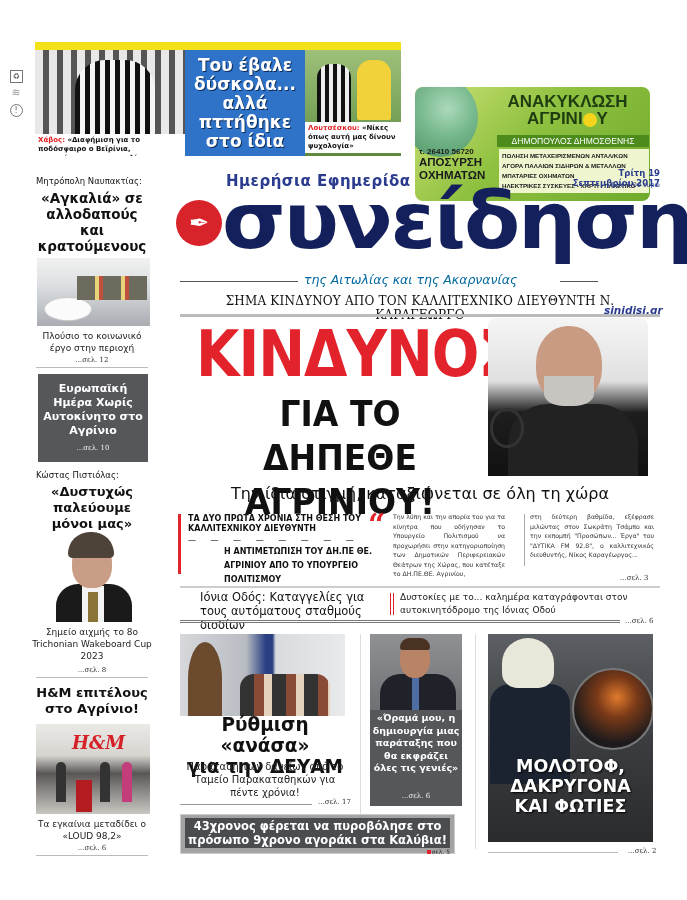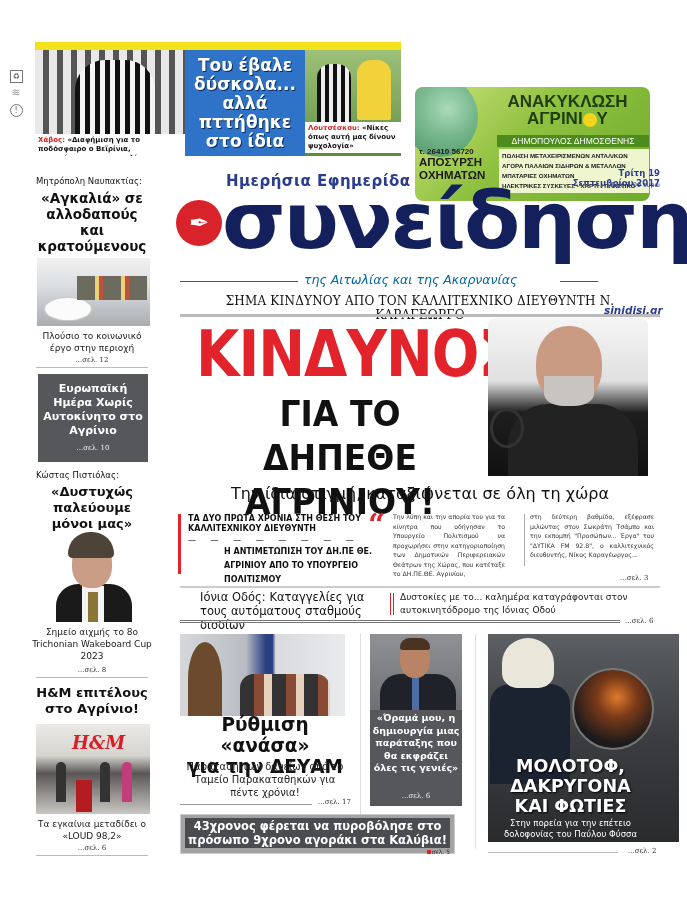--- a/index.html
+++ b/index.html
@@ -121,21 +121,21 @@
   .andr-box { left: 370px; top: 634px; width: 92px; height: 172px; background: #55575a; }
   .andr-photo { position: absolute; left: 0; top: 0; width: 92px; height: 76px;
     background: linear-gradient(180deg,#8f9194 0%,#6e7073 100%); overflow: hidden; }
   .andr-photo .face { position: absolute; left: 30px; top: 6px; width: 30px; height: 38px; border-radius: 45%; background: #b98466; }
   .andr-photo .hair { position: absolute; left: 30px; top: 4px; width: 30px; height: 12px; border-radius: 14px 14px 4px 4px; background: #4a3322; }
   .andr-photo .suit { position: absolute; left: 10px; top: 40px; width: 76px; height: 40px; border-radius: 20px 20px 0 0; background: #1f2329; }
   .andr-photo .tie { position: absolute; left: 42px; top: 44px; width: 7px; height: 32px; background: #4e6ea3; }
   .andr-quote { position: absolute; left: 2px; top: 78px; width: 88px; text-align: center; color: #fff; font-weight: bold; font-size: 9.5px; line-height: 12.5px; }
   .andr-ref { position: absolute; left: 0; top: 158px; width: 92px; text-align: center; color: #eee; }
 
-  .molotof-photo { left: 488px; top: 634px; width: 191px; height: 208px;
+  .molotof-photo { left: 488px; top: 634px; width: 165px; height: 208px;
     background: linear-gradient(180deg,#5c5f63 0%,#3b3d40 50%,#2a2b2d 100%); overflow: hidden; }
   .molotof-photo .helmet { position: absolute; left: 14px; top: 4px; width: 52px; height: 50px; border-radius: 50% 50% 30% 30%; background: #e9e6da; }
   .molotof-photo .officer { position: absolute; left: 2px; top: 50px; width: 80px; height: 100px; border-radius: 20px 20px 0 0; background: #1c2330; }
   .molotof-photo .inset { position: absolute; left: 84px; top: 34px; width: 82px; height: 82px; border-radius: 50%;
     background: radial-gradient(circle at 55% 35%,#e07a2d 0%,#7a3a18 30%,#1c1a1c 70%); border: 2px solid #777; }
   .molotof-head { position: absolute; left: 0; top: 122px; width: 165px; text-align: center; color: #fff; font-weight: bold; font-size: 17.5px; line-height: 20px;
     text-shadow: 1px 1px 2px #000; }
   .molotof-text { position: absolute; left: 0; top: 184px; width: 165px; text-align: center; color: #fff; font-size: 8.5px; line-height: 11px; }
   .molotof-rule { left: 488px; top: 852px; width: 130px; height: 1px; background: #bbb; }
   .ref-molotof { left: 628px; top: 847px; }
@@ -296,21 +296,20 @@
 
 <div class="abs molotof-photo">
   <div class="officer"></div>
     <div class="helmet"></div>
     <div class="inset"></div>
   <div class="molotof-head">
     <div>ΜΟΛΟΤΟΦ,</div>
     <div>ΔΑΚΡΥΓΟΝΑ</div>
     <div>ΚΑΙ ΦΩΤΙΕΣ</div>
   </div>
-  <div class="molotof-text">Στην πορεία για την επέτειο δολοφονίας του Παύλου Φύσσα</div>
 </div>
 <div class="abs molotof-rule"></div>
 <div class="abs page-ref ref-molotof">...σελ. 2</div>
 
 <div class="abs shot-box">
   <div class="shot-inner">43χρονος φέρεται να πυροβόλησε στο πρόσωπο 9χρονο αγοράκι στα Καλύβια!</div>
   <div class="shot-ref"><span class="dot"></span><span>σελ. 5</span></div>
 </div>
 
 <div class="abs lc-kicker" style="top:176px">Μητρόπολη Ναυπακτίας:</div>

